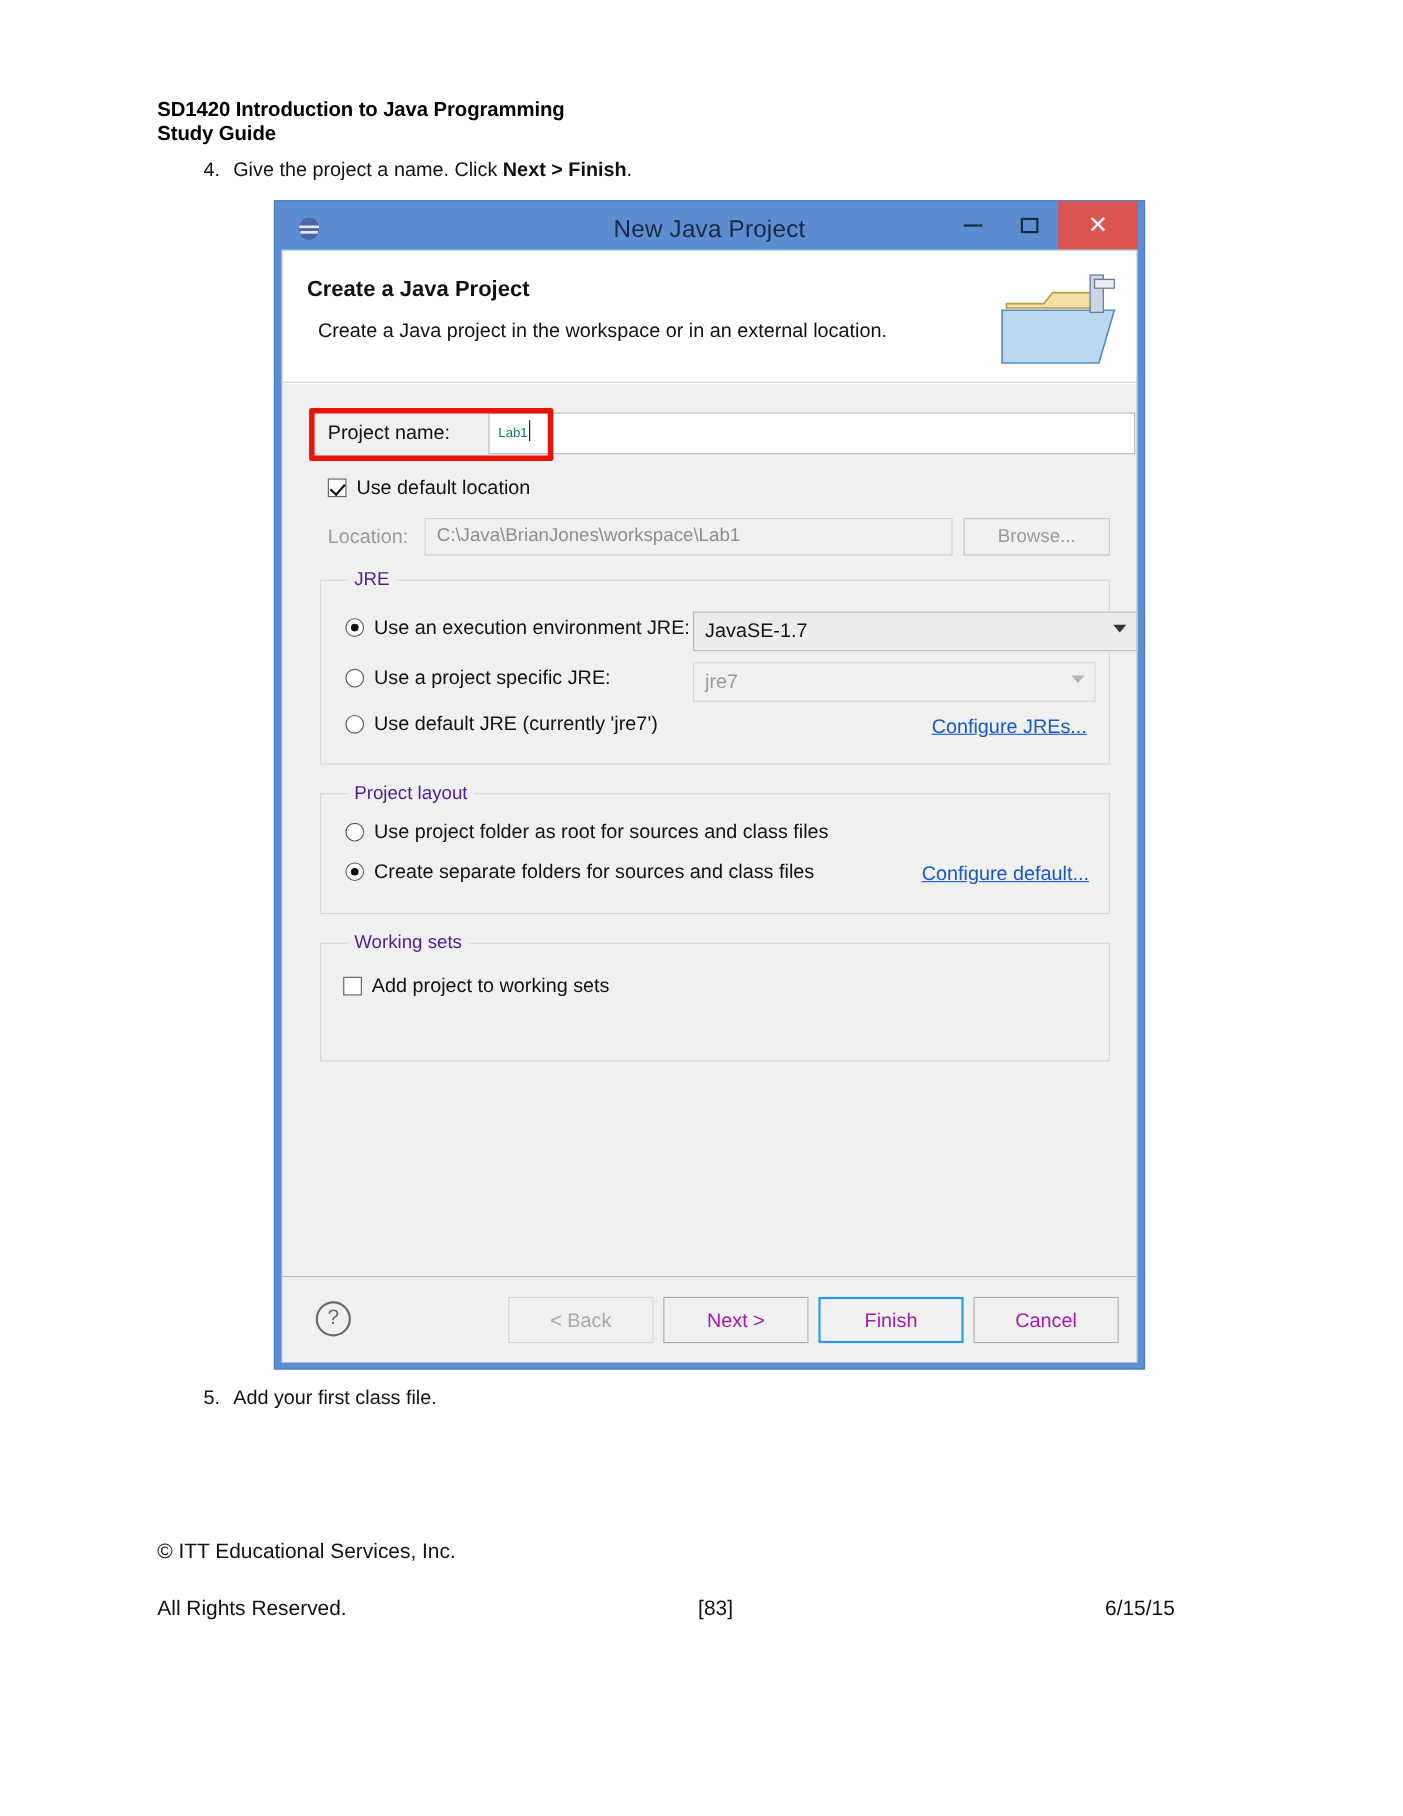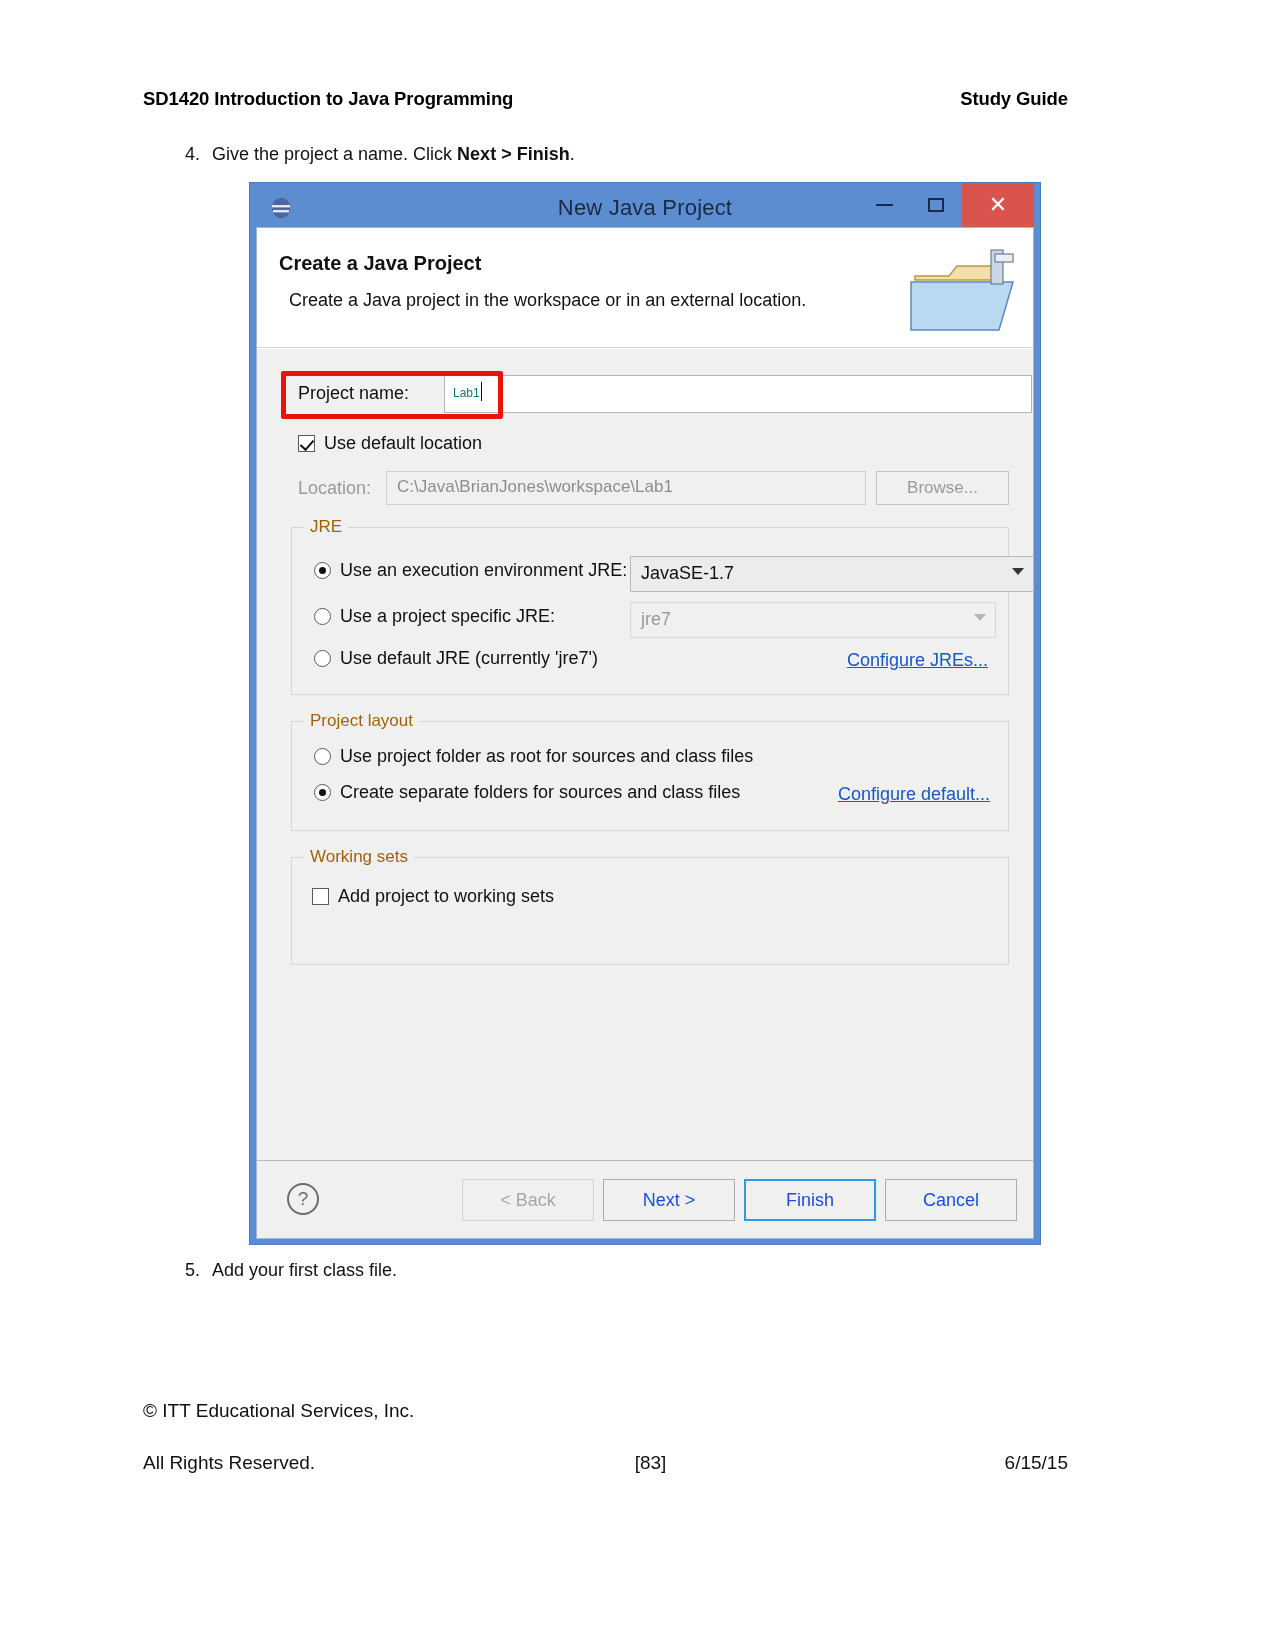--- a/index.html
+++ b/index.html
@@ -10,21 +10,21 @@
     font-family:"Liberation Sans", sans-serif;
     position:relative;
     overflow:hidden;
   }
 
   
   .page { position:absolute; inset:0; }
 
   .doc-header {
     position:absolute; left:143px; top:88px; width:925px;
-    display:flex; justify-content:space-between; align-items:flex-start;
+    display:flex; justify-content:space-between; align-items:flex-start;flex-direction:column;
   }
   .doc-header .left, .doc-header .right {
     font-size:18.5px; font-weight:bold; color:#000; letter-spacing:-0.1px;
   }
 
   .step {
     position:absolute; font-size:18px; color:#111;
     display:flex; gap:12px;
   }
   .step .num { width:24px; text-align:right; }
@@ -134,22 +134,22 @@
     height:34px; background:#f0f0f0; border:1px solid #c4c4c4;
     font-size:17px; color:#9a9a9a; display:flex; align-items:center; justify-content:center;
   }
   .browse-btn { width:133px; margin-left:10px; }
 
   
   .group {
     position:absolute; border:1px solid #d6d6d6; background:transparent;
   }
   .group > .legend {
-    position:absolute; top:-11px; left:12px; background:#f0f0f0;
-    padding:0 6px; font-size:17px; color:#a16207;
+    position:absolute; top:-11px; left:24px; background:#f0f0f0;
+    padding:0 6px; font-size:17px; color:#4c1d95;
   }
   .grp-jre { left:34px; top:178px; width:718px; height:168px; }
   .grp-layout { left:34px; top:372px; width:718px; height:110px; }
   .grp-ws { left:34px; top:508px; width:718px; height:108px; }
 
   .radio {
     width:17px; height:17px; border:1px solid #595959; border-radius:50%;
     background:#fff; display:inline-block; position:relative; flex:none;
   }
   .radio.sel::after {
@@ -203,21 +203,21 @@
   }
   .help-icon {
     position:absolute; left:30px; top:22px; width:32px; height:32px;
     border:2.5px solid #6b6b6b; border-radius:50%;
     display:flex; align-items:center; justify-content:center;
     font-size:19px; color:#6b6b6b;
   }
   .foot-btns { position:absolute; right:16px; top:18px; display:flex; gap:9px; }
   .dbtn {
     width:132px; height:42px; background:#f0f0f0; border:1px solid #adadad;
-    font-size:18px; color:#1d4ed8; display:flex; align-items:center; justify-content:center;
+    font-size:18px; color:#a21caf; display:flex; align-items:center; justify-content:center;
   }
   .dbtn.disabled { color:#a8a8a8; border-color:#d4d4d4; }
   .dbtn.default { border:2px solid #2f9ae0; }
 </style>
 </head>
 <body>
 
 <div class="page">
 
   <div class="doc-header">

